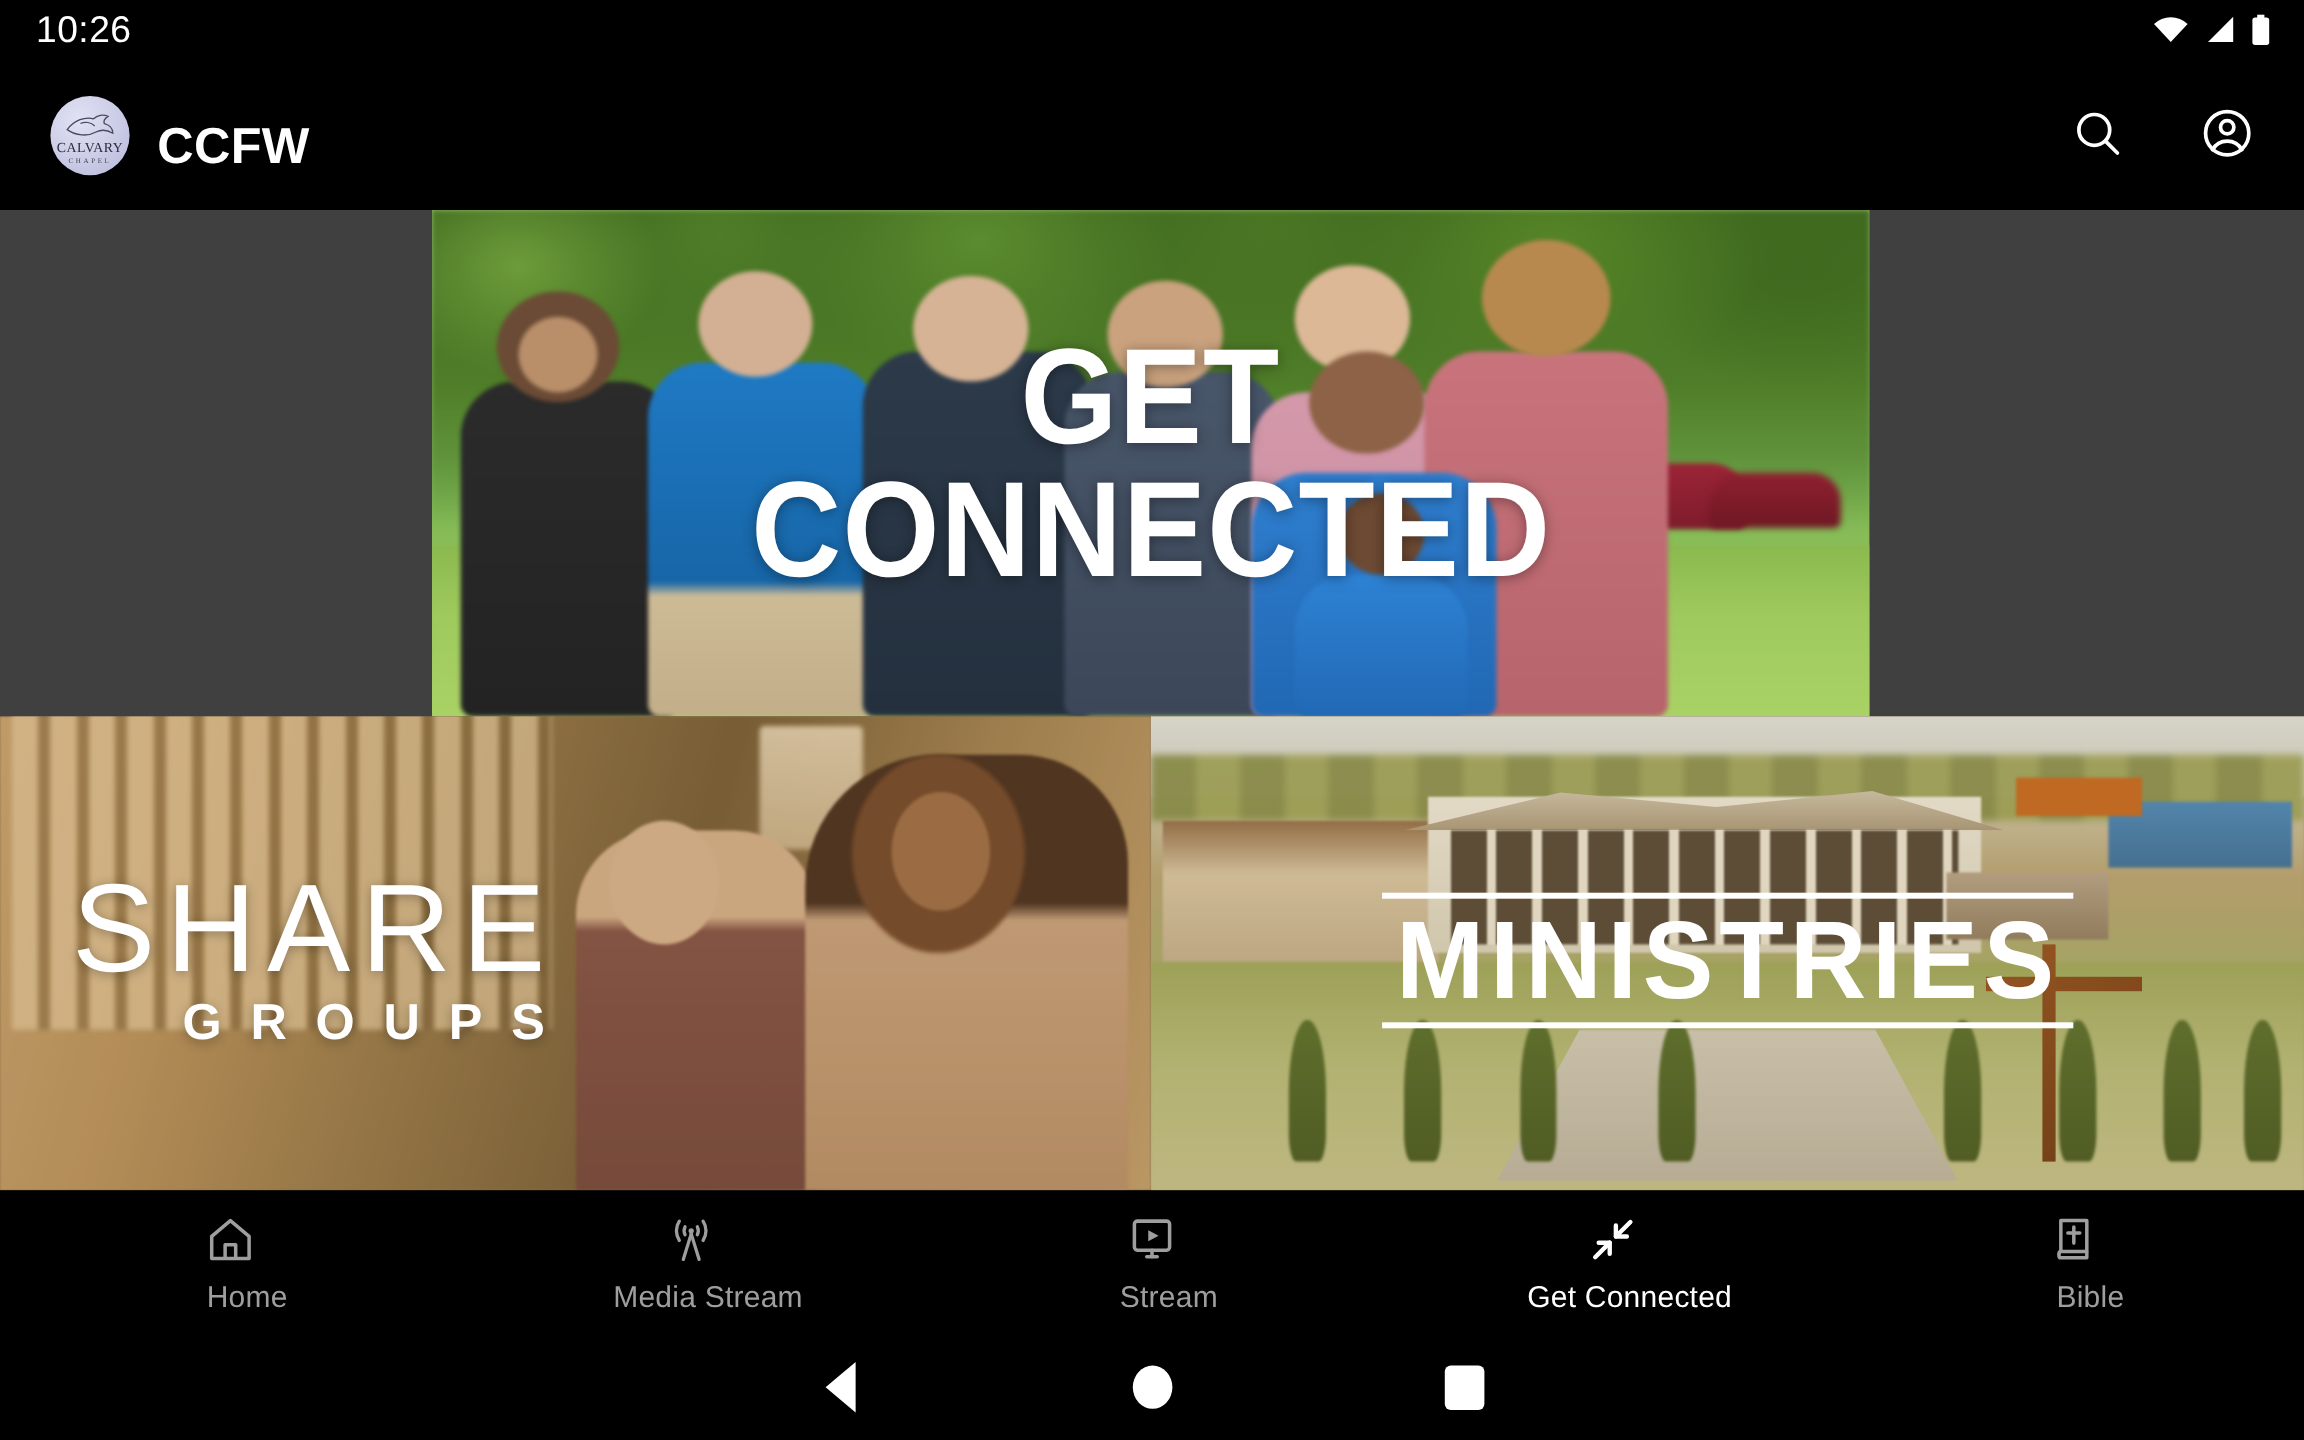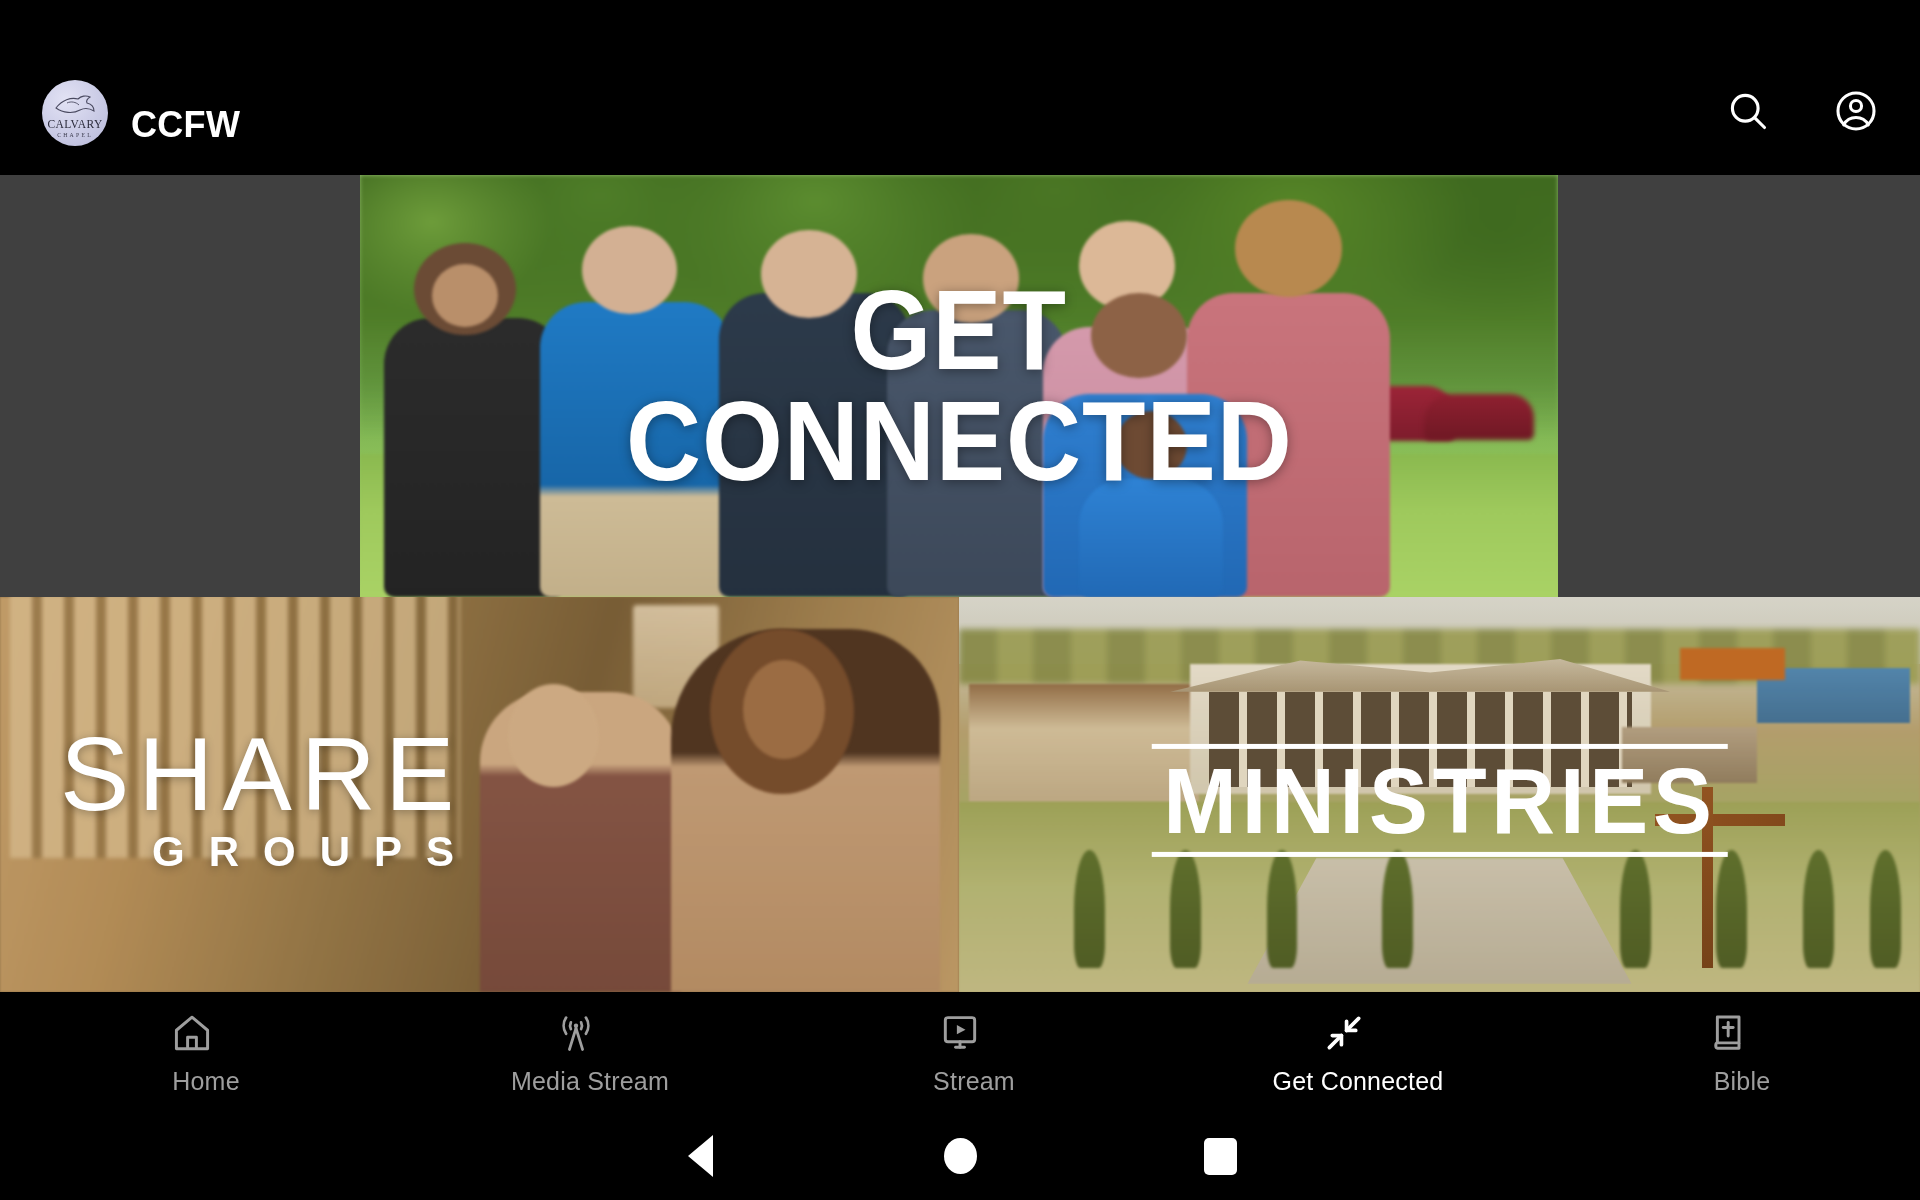--- a/index.html
+++ b/index.html
@@ -42,21 +42,21 @@
     position:absolute; bottom:15px; left:0; right:0; text-align:center;
     font-size:11.5px; color:#2a2a3a; letter-spacing:.4px;
     font-family:"Liberation Serif", serif; font-weight:400; line-height:1;
   }
   .logo-word2 {
     position:absolute; bottom:7px; left:0; right:0; text-align:center;
     font-size:5.8px; color:#3a3a4c; letter-spacing:2.2px;
     font-family:"Liberation Serif", serif; line-height:1;
   }
   .app-title {
-    color:#fff; font-size:36px; font-weight:bold; letter-spacing:.3px;
+    color:#fff; font-size:42px; font-weight:bold; letter-spacing:.3px;
   }
   .appbar-actions { margin-left:auto; display:flex; align-items:center; gap:52px; }
   .icon-btn {
     width:56px; height:56px; display:flex; align-items:center; justify-content:center;
     background:none; border:none; cursor:pointer;
   }
 
   
   .content {
     position:absolute; top:175px; left:0; width:1920px; height:817px;
@@ -225,20 +225,41 @@
   .androidnav .ab { width:260px; display:flex; align-items:center; justify-content:center; cursor:pointer; }
   .ab-back { width:0; height:0; border-top:21px solid transparent; border-bottom:21px solid transparent; border-right:25px solid #fff; }
   .ab-home { width:33px; height:36px; border-radius:50%; background:#fff; }
   .ab-recent { width:33px; height:37px; border-radius:5px; background:#fff; }
 </style>
 </head>
 <body>
 
 <div class="screen">
 
+  <div class="statusbar">
+    <span class="status-time">10:26</span>
+    <span class="status-icons">
+      <span>
+        <svg width="30" height="24" viewBox="0 0 30 24">
+            <path d="M15 22 L1 7 A20 20 0 0 1 29 7 Z" fill="#fff"></path>
+          </svg>
+      </span>
+      <span>
+        <svg width="26" height="24" viewBox="0 0 26 24">
+            <path d="M24 1 L24 22 L3 22 Z" fill="#fff"></path>
+          </svg>
+      </span>
+      <span>
+        <svg width="16" height="26" viewBox="0 0 16 26">
+            <rect x="5" y="0" width="6" height="3" fill="#fff"></rect>
+            <rect x="1" y="2.5" width="14" height="23" rx="2.2" fill="#fff"></rect>
+          </svg>
+      </span>
+    </span>
+  </div>
 
   <div class="appbar">
     <div class="brand">
       <span class="logo-circle">
         <svg class="logo-dove" width="44" height="24" viewBox="0 0 44 24">
           <path d="M3 15 C9 7, 18 4, 25 6 C28 3, 33 2, 37 4 C34 6, 33 8, 34 10 C38 11, 41 14, 41 18 C36 15, 31 15, 27 17 C20 21, 10 20, 3 15 Z" fill="none" stroke="#4a4a60" stroke-width="1.1"></path>
           <path d="M14 10 C18 8, 23 9, 26 12" fill="none" stroke="#4a4a60" stroke-width="0.9"></path>
         </svg>
         <span class="logo-word">CALVARY</span>
         <span class="logo-word2">CHAPEL</span>

